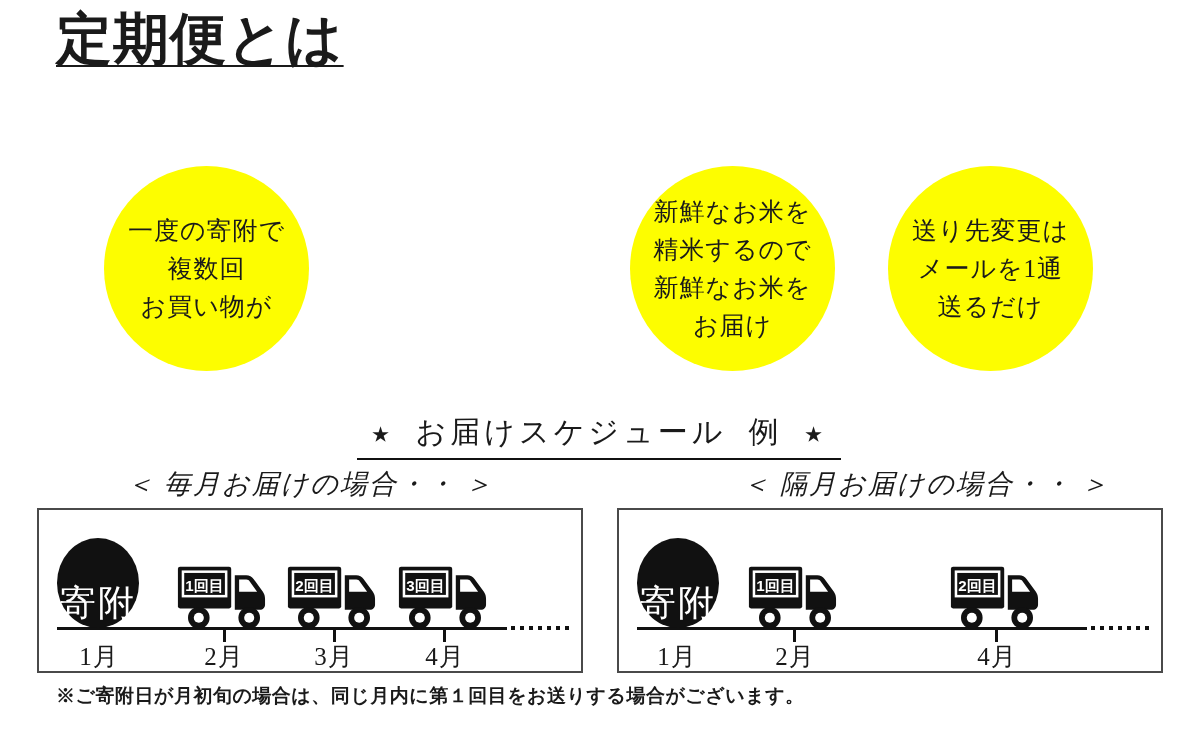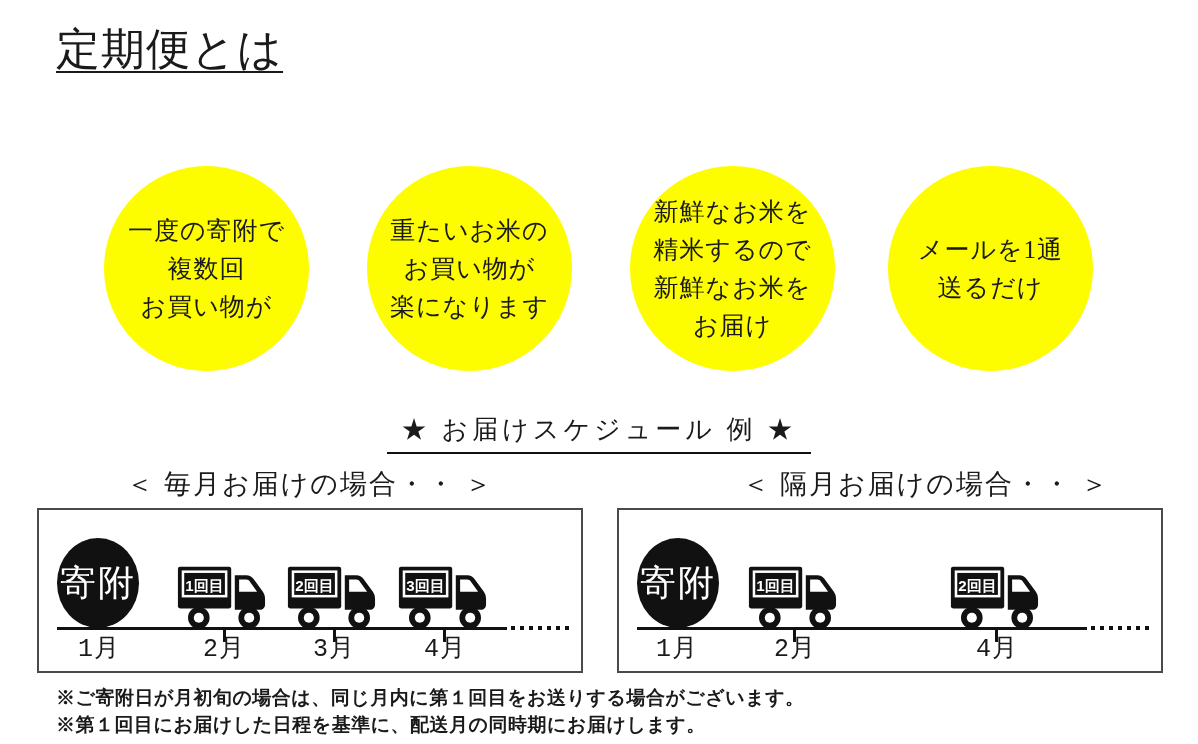--- a/index.html
+++ b/index.html
@@ -6,22 +6,22 @@
   .page{
     position:relative;
     width:1198px;height:744px;
     background:#ffffff;
     overflow:hidden;
     color:#1a1a1a;
     font-family:"Liberation Serif","DejaVu Serif",serif;
   }
   
   .title{
-    position:absolute;left:56px;top:20px;
-    font-size:44px;font-weight:400;letter-spacing:1px;
+    position:absolute;left:56px;top:2px;
+    font-size:56px;font-weight:700;letter-spacing:1px;
     text-decoration:underline;
     text-decoration-thickness:2px;
     text-underline-offset:7px;
   }
   .subtitle{
     position:absolute;left:58px;top:90px;
     font-size:28px;letter-spacing:0.5px;white-space:nowrap;
   }
   
   .circle{
@@ -32,91 +32,88 @@
     text-align:center;
     font-size:25px;line-height:38px;letter-spacing:1px;
   }
   .pos-c0{left:104px;} .pos-c1{left:367px;} .pos-c2{left:630px;} .pos-c3{left:888px;}
   
   .sched-heading-wrap{
     position:absolute;left:0;top:412px;width:1198px;text-align:center;
   }
   .sched-heading{
     display:inline-block;
-    font-size:26px;letter-spacing:4px;font-weight:500;
+    font-size:30px;letter-spacing:4px;font-weight:500;
     border-bottom:2px solid #111;
     padding:0 14px 5px 14px;
+    font-family:Liberation Mono, monospace;
   }
   
   .panel-label{
     position:absolute;top:466px;width:546px;text-align:center;
-    font-size:27px;letter-spacing:2px;white-space:nowrap;
+    font-size:27px;letter-spacing:2px;white-space:nowrap;font-style:italic;
   }
   .pl-left{left:37px;} .pl-right{left:653px;}
   
   .panel{
     position:absolute;top:508px;width:546px;height:165px;
     border:2px solid #4a4a4a;background:#fff;box-sizing:border-box;
   }
   .panel-left{left:37px;} .panel-right{left:617px;}
   .donation{
     position:absolute;left:18px;top:28px;width:82px;height:90px;
     background:#111;border-radius:50%;
-    display:flex;align-items:center;justify-content:center;
+    display:flex;align-items:flex-end;justify-content:center;
     color:#fff;font-size:36px;letter-spacing:2px;font-family:Liberation Mono, monospace;
   }
   .tl-line{position:absolute;left:18px;top:117px;width:450px;height:3px;background:#111;}
   .tl-dots{
     position:absolute;left:472px;top:116px;width:60px;height:4px;
     background:repeating-linear-gradient(90deg,#111 0 4px,transparent 4px 9px);
   }
   .tick{position:absolute;top:117px;width:3px;height:15px;background:#111;}
   .month{
-    position:absolute;top:121px;transform:translateX(-50%);
-    font-family:Liberation Mono, monospace;
+    position:absolute;top:130px;transform:translateX(-50%);
+    font-family:Liberation Serif, serif;
     font-size:25px;letter-spacing:1px;white-space:nowrap;
   }
   .truck{position:absolute;top:48px;width:94px;height:72px;}
   .truck text{
     fill:#ffffff;font-size:21px;font-weight:bold;
     font-family:"Liberation Sans","DejaVu Sans",sans-serif;
     text-anchor:middle;
   }
   
   .notes{
     position:absolute;left:56px;top:684px;
-    font-family:Liberation Serif, serif;
+    font-family:Liberation Mono, monospace;
     font-size:19px;font-weight:bold;line-height:27px;letter-spacing:0.5px;
     white-space:nowrap;
   }
 </style>
 </head>
 <body>
 
 <div class="page">
 
   <div class="title">定期便とは</div>
 
   <div class="circle pos-c0">
     <div>一度の寄附で</div>
     <div>複数回</div>
     <div>お買い物が</div>
-  </div>
-  <div class="circle pos-c1">
-    <div>重たいお米の</div>
-    <div>お買い物が</div>
-    <div>楽になります</div>
   </div>
   <div class="circle pos-c2">
     <div>新鮮なお米を</div>
     <div>精米するので</div>
     <div>新鮮なお米を</div>
     <div>お届け</div>
   </div>
   <div class="circle pos-c3">
+    <div>送り先変更は</div>
     <div>メールを1通</div>
     <div>送るだけ</div>
   </div>
 
   <div class="sched-heading-wrap">
     <span class="sched-heading">★ お届けスケジュール 例 ★</span>
   </div>
 
   <div class="panel-label pl-left">＜ 毎月お届けの場合・・ ＞</div>
   <div class="panel-label pl-right">＜ 隔月お届けの場合・・ ＞</div>
@@ -205,16 +202,15 @@
     <div class="tick" style="left:174px"></div>
     <div class="tick" style="left:376px"></div>
 
     <div class="month" style="left:58px">1月</div>
     <div class="month" style="left:176px">2月</div>
     <div class="month" style="left:378px">4月</div>
   </div>
 
   <div class="notes">
     <div>※ご寄附日が月初旬の場合は、同じ月内に第１回目をお送りする場合がございます。</div>
-    <div>※第１回目にお届けした日程を基準に、配送月の同時期にお届けします。</div>
   </div>
 
 </div>
 
 </body></html>

